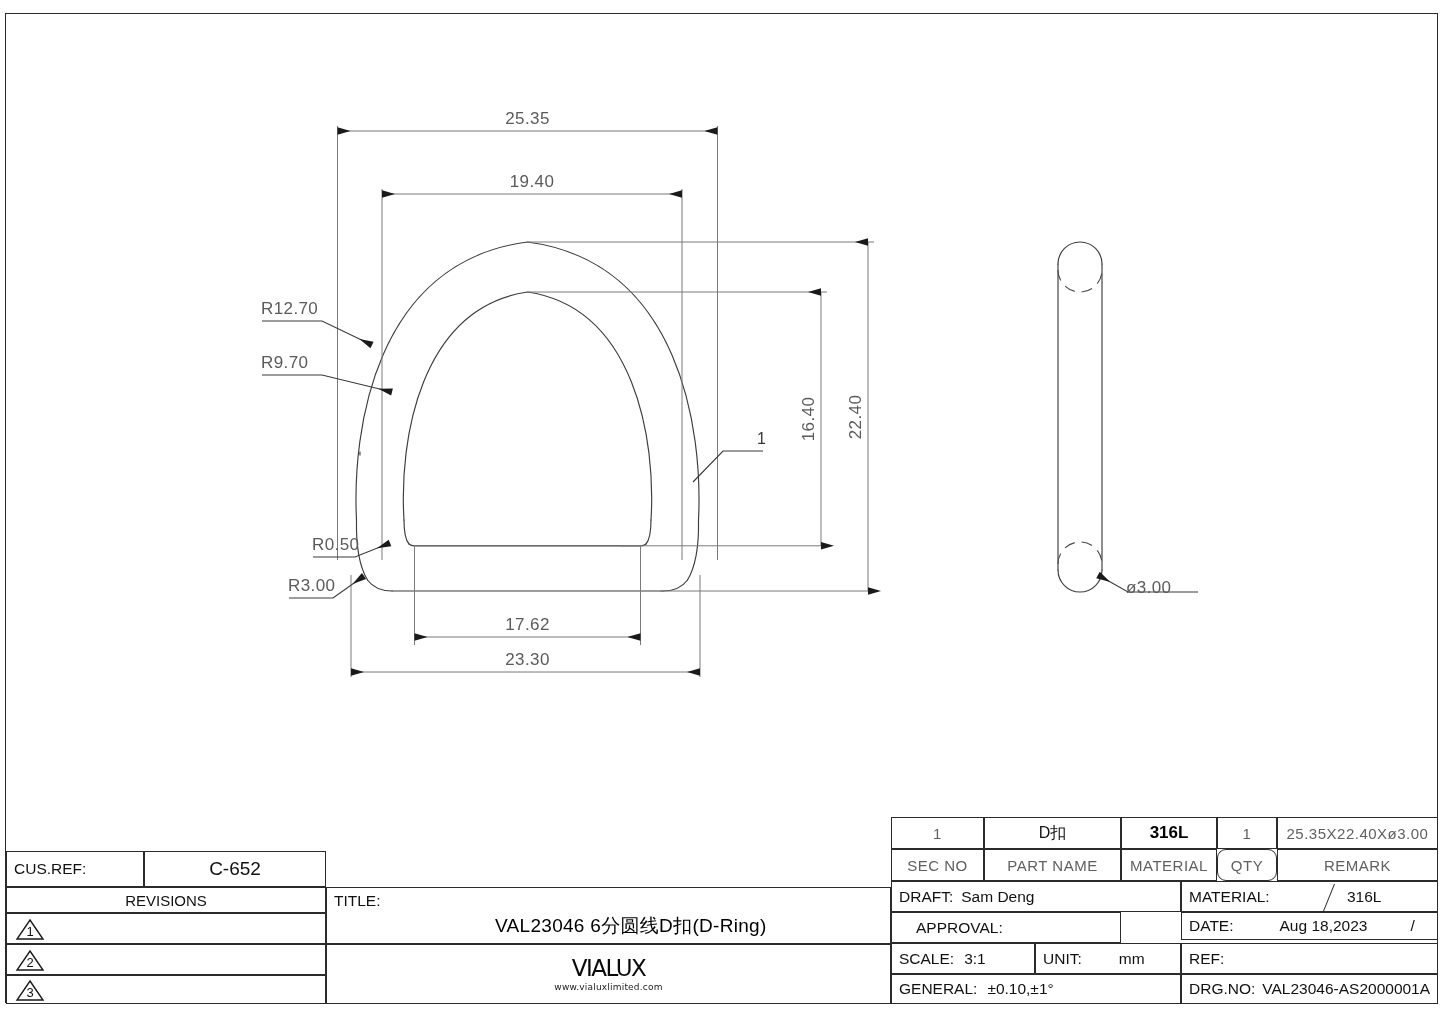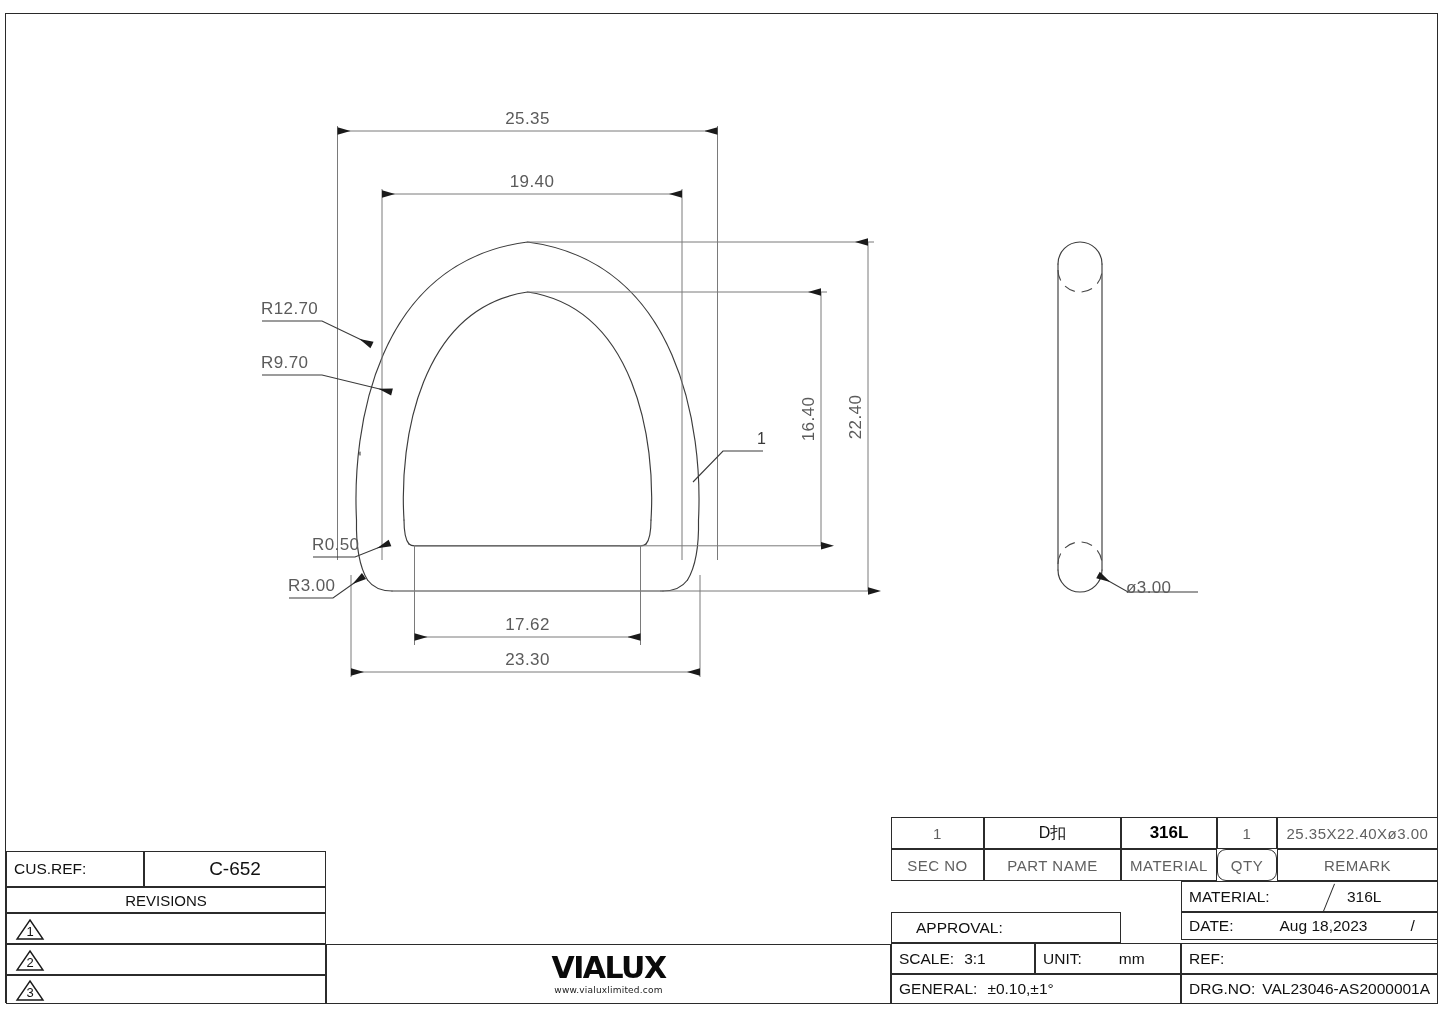--- a/index.html
+++ b/index.html
@@ -127,22 +127,22 @@
   }
   .logo-wrap {
     display: flex;
     flex-direction: column;
     align-items: center;
     justify-content: center;
     width: 100%;
   }
   .logo-word {
     font-family: "DejaVu Sans", sans-serif;
-    font-weight: 700;
-    font-size: 30px;
+    font-weight: 400;
+    font-size: 23px;
     letter-spacing: -1.5px;
     color: #0a0a0a;
     line-height: 1;
   }
   .logo-url {
     font-family: "DejaVu Sans", sans-serif;
     font-size: 9px;
     color: #1a1a1a;
     letter-spacing: 0.2px;
     margin-top: 2px;
@@ -368,28 +368,36 @@
   <div class="blk" style="left:6px; top:975px; width:320px; height:29px;">
     <div class="rev-tri">
       <svg width="30" height="22" viewBox="0 0 30 22" xmlns="http://www.w3.org/2000/svg">
         <path d="M15,2 L28,21 L2,21 Z" fill="none" stroke="#1a1a1a" stroke-width="1.4"></path>
       </svg>
       <div class="rev-num">3</div>
     </div>
     <span style="flex:1;"></span>
   </div>
 
+  <div class="blk" style="left:326px; top:887px; width:565px; height:57px; align-items:flex-start;">
+    <span class="blk-label" style="position:absolute; left:0; top:4px; font-size:15.5px;">TITLE:</span>
+    <span class="title-main" style="position:absolute; left:168px; top:25px;">VAL23046  6分圆线D扣(D-Ring)</span>
+  </div>
 
   <div class="blk" style="left:326px; top:944px; width:565px; height:60px;">
     <div class="logo-wrap">
       <span class="logo-word">VIALUX</span>
       <span class="logo-url">www.vialuxlimited.com</span>
     </div>
   </div>
 
+  <div class="blk blk-label" style="left:891px; top:881px; width:290px; height:31px;">
+    <span>DRAFT:</span>
+    <span style="margin-left:8px;">Sam  Deng</span>
+  </div>
   <div class="blk blk-label slashcell" style="left:1181px; top:881px; width:257px; height:31px;">
     <span>MATERIAL:</span>
     <span style="position:absolute; left:165px;">316L</span>
     <span class="slash" style="left:152px; top:2px; height:42px; transform:rotate(22deg); transform-origin:top center;"></span>
   </div>
 
   <div class="blk blk-label" style="left:891px; top:912px; width:230px; height:31px;padding-left:24px;">
     <span>APPROVAL:</span>
     <span style="margin-left:8px;"></span>
   </div>

